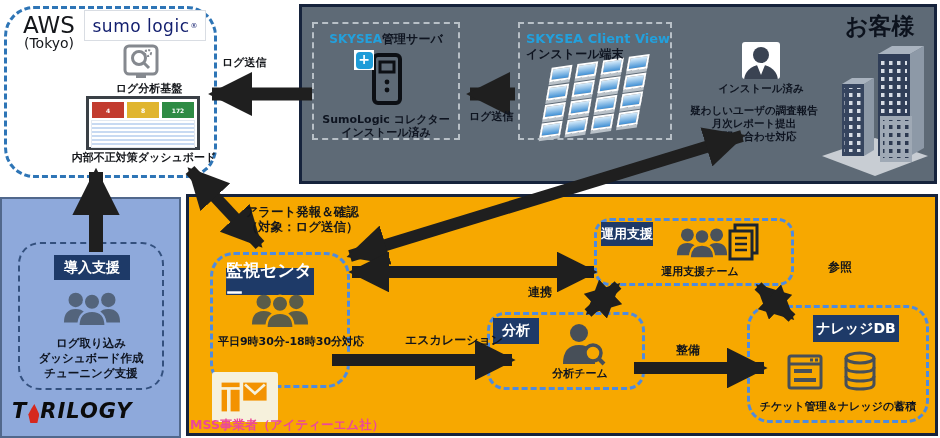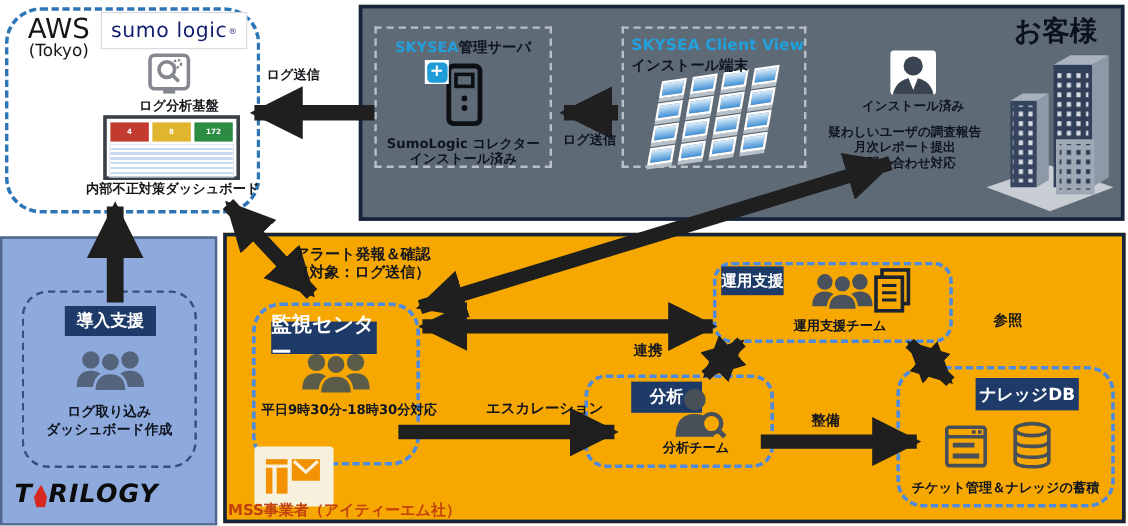--- a/index.html
+++ b/index.html
@@ -165,20 +165,21 @@
       <path d="M1 36 q0-15 13-15 q13 0 13 15 z"></path>
     <circle cx="50" cy="11" r="8"></circle>
       <path d="M37 36 q0-15 13-15 q13 0 13 15 z"></path>
     <circle cx="32" cy="13" r="9" stroke="#8EA9DB" stroke-width="2.5"></circle>
     <path d="M17 40 q0-17 15-17 q15 0 15 17 z" stroke="#8EA9DB" stroke-width="2.5"></path>
   </svg>
 </div>
 <div class="cap ctr" style="left:20px;top:336px;width:142px;font-size:11.5px;line-height:15px;color:#0e1420">
   <div>ログ取り込み</div>
   <div>ダッシュボード作成</div>
+  <div>チューニング支援</div>
 </div>
 <div class="abs trilogo">
   <span>T</span>
     <span class="flame"></span>
     <span>RILOGY</span>
 </div>
 
 <div class="abs orange-box"></div>
 
 <div class="abs dash-blue" style="left:210px;top:252px;width:140px;height:136px"></div>
@@ -189,21 +190,21 @@
       <path d="M1 36 q0-15 13-15 q13 0 13 15 z"></path>
     <circle cx="50" cy="11" r="8"></circle>
       <path d="M37 36 q0-15 13-15 q13 0 13 15 z"></path>
     <circle cx="32" cy="13" r="9" stroke="#F7A800" stroke-width="2.5"></circle>
     <path d="M17 40 q0-17 15-17 q15 0 15 17 z" stroke="#F7A800" stroke-width="2.5"></path>
   </svg>
 </div>
 <div class="cap ctr" style="left:214px;top:334px;width:154px;font-size:11px;color:#0e1420">平日9時30分-18時30分対応</div>
 
 <div class="abs dash-blue" style="left:487px;top:312px;width:158px;height:78px;border-radius:18px"></div>
-<div class="chip" style="left:526px;top:318px;width:59px;height:26px;font-size:14px">分析</div>
+<div class="chip" style="left:493px;top:318px;width:46px;height:26px;font-size:14px">分析</div>
 <div class="abs" style="left:558px;top:322px;z-index:3">
   <svg width="48" height="44" viewBox="0 0 48 44">
     <g fill="#474F58">
         <circle cx="21" cy="11" r="9"></circle>
         <path d="M5 42 q0-19 16-19 q16 0 16 19 z"></path>
       </g>
     <circle cx="35" cy="31" r="8" fill="#F7A800" stroke="#474F58" stroke-width="3.5"></circle>
     <line x1="40.5" y1="36.5" x2="46" y2="42" stroke="#474F58" stroke-width="4"></line>
   </svg>
 </div>
@@ -256,21 +257,21 @@
 
 <div class="abs itm">
   <svg width="52" height="36" viewBox="0 0 56 40">
     <rect x="2" y="4" width="20" height="5" fill="var(--itm_orange)"></rect>
     <rect x="2" y="12" width="6" height="24" fill="var(--itm_orange)"></rect>
     <rect x="12" y="12" width="10" height="24" fill="var(--itm_orange)"></rect>
     <rect x="26" y="4" width="26" height="20" fill="var(--itm_orange)"></rect>
     <polyline points="28,6 39,16 50,6" fill="none" stroke="#F6F1DC" stroke-width="3"></polyline>
   </svg>
 </div>
-<div class="lbl" style="left:190px;top:417px;font-size:12.5px;color:#c2410c">MSS事業者（アイティーエム社）</div>
+<div class="lbl" style="left:190px;top:417px;font-size:12.5px;color:#ec4899">MSS事業者（アイティーエム社）</div>
 
 <svg id="arrows" width="940" height="438">
   <defs>
     <marker id="ah" markerWidth="3.4" markerHeight="3.4" refX="3.1" refY="1.7" orient="auto-start-reverse">
       <path d="M0,0 L3.4,1.7 L0,3.4 z" fill="#1F1F1F"></path>
     </marker>
   </defs>
   <line x1="312" y1="94" x2="212" y2="94" stroke="#1F1F1F" stroke-width="13" marker-end="url(#ah)"></line>
   <line x1="515" y1="94" x2="470" y2="94" stroke="#1F1F1F" stroke-width="13" marker-end="url(#ah)"></line>
   <line x1="190" y1="170" x2="260" y2="245" stroke="#1F1F1F" stroke-width="12" marker-start="url(#ah)" marker-end="url(#ah)"></line>

